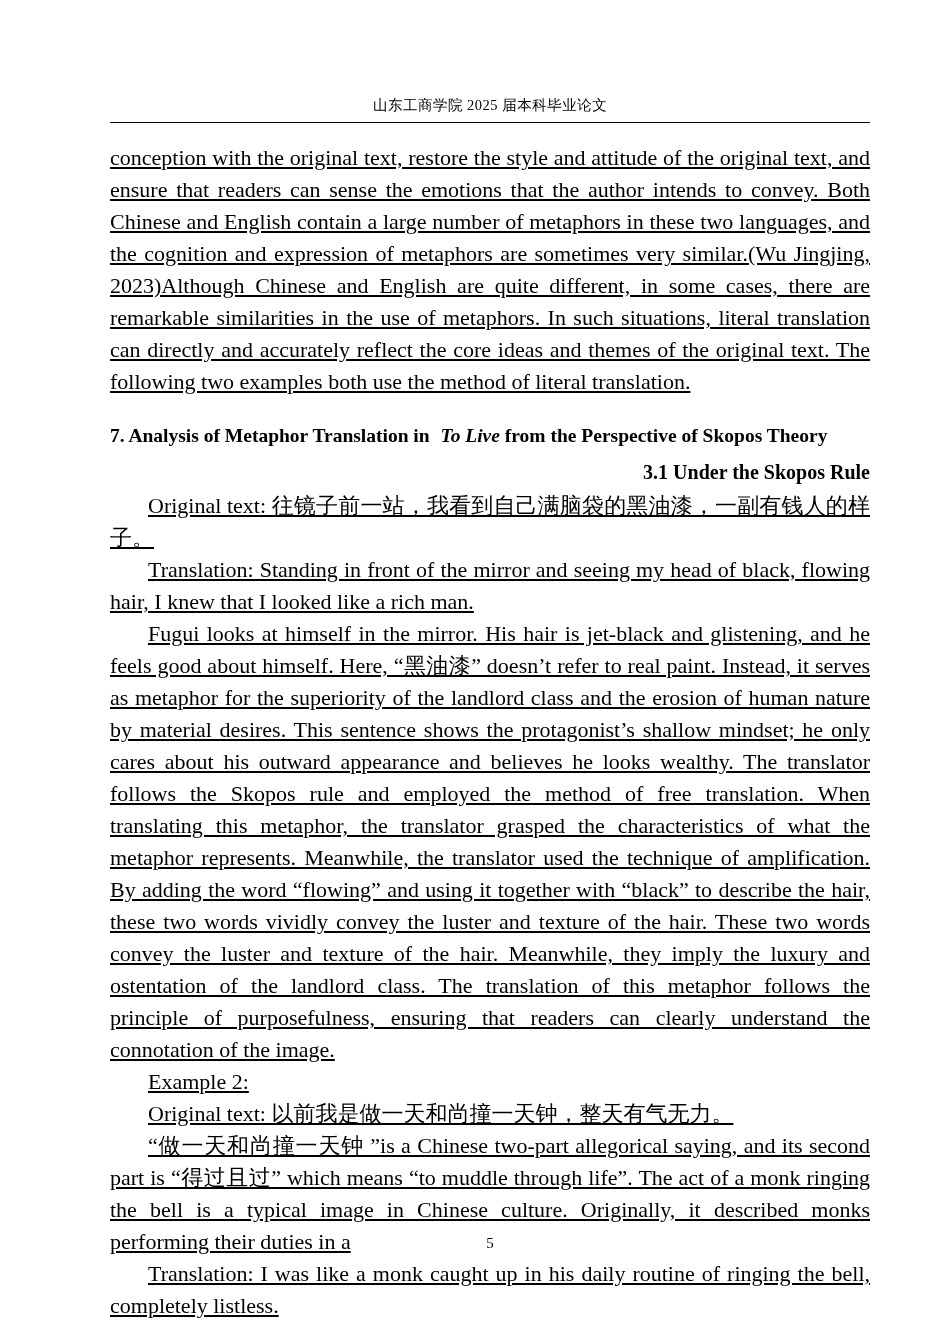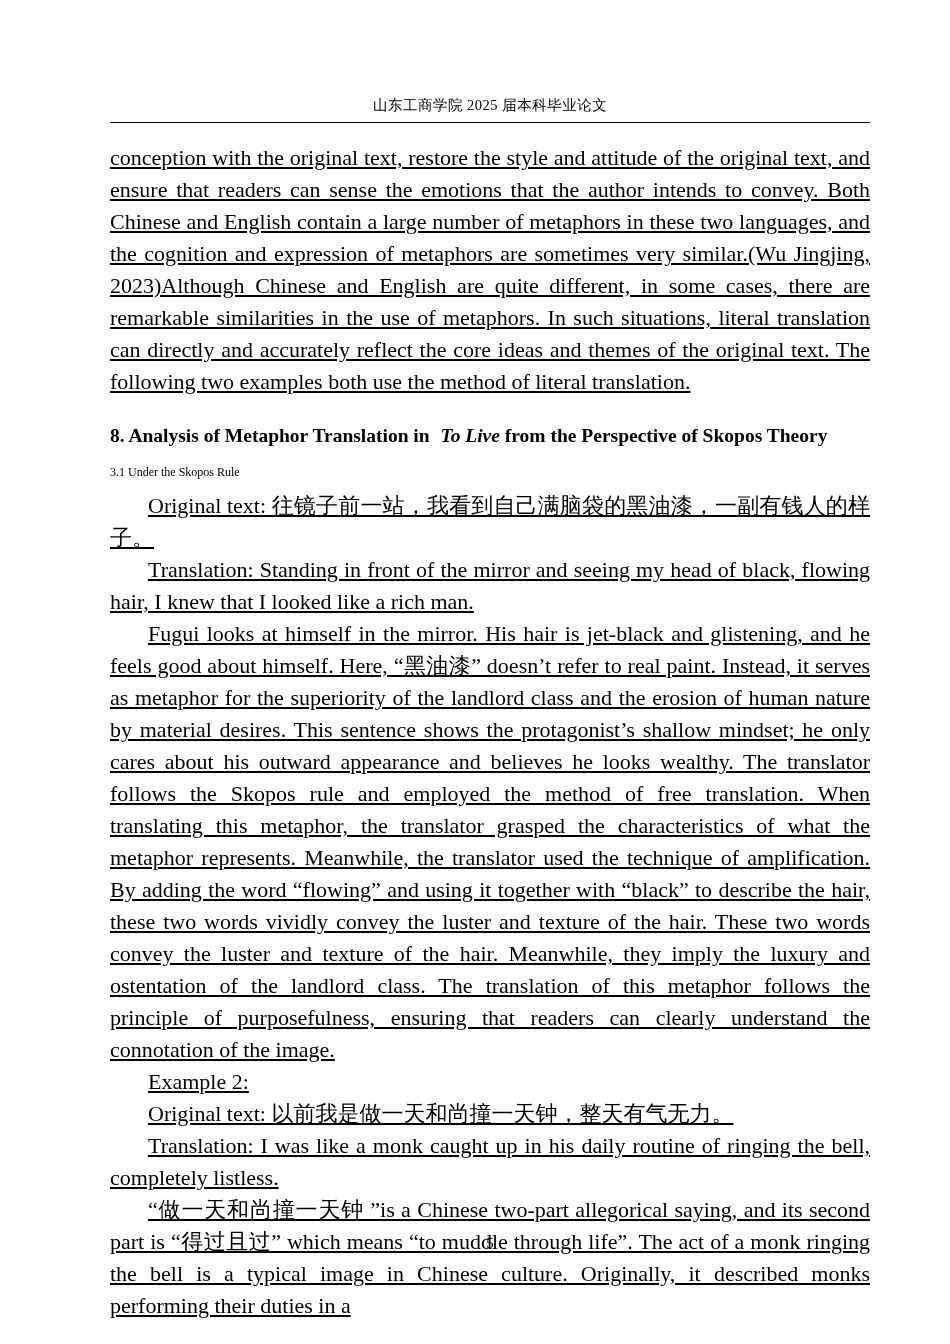--- a/index.html
+++ b/index.html
@@ -70,24 +70,25 @@
   .heading1 .h-inner {
     display: block;
     padding-left: 30px;
     text-indent: -30px;
   }
   .heading1 i {
     font-style: italic;
     margin-left: 6px;
   }
   .heading2 {
-    font-size: 12px;
-    font-weight: normal;
+    font-size: 20px;
+    font-weight: bold;
     line-height: 32px;
     margin: 4px 0 2px 0;
+    text-align: right;
   }
   .example-label {
     text-indent: 38px;
   }
   .footer {
     position: absolute;
     bottom: 92px;
     left: 110px;
     width: 760px;
     text-align: center;
@@ -101,32 +102,32 @@
 
   <div class="header">山东工商学院 2025 届本科毕业论文</div>
   <div class="header-rule"></div>
 
   <div class="content">
 
     <p class="body-para">conception with the original text, restore the style and attitude of the original text, and ensure that readers can sense the emotions that the author intends to convey. Both Chinese and English contain a large number of metaphors in these two languages, and the cognition and expression of metaphors are sometimes very similar.(Wu Jingjing, 2023)Although Chinese and English are quite different, in some cases, there are remarkable similarities in the use of metaphors. In such situations, literal translation can directly and accurately reflect the core ideas and themes of the original text. The following two examples both use the method of literal translation.</p>
 
     <div class="heading1">
       <span class="h-inner">
-        <span>8. Analysis of Metaphor Translation in </span><i>To Live</i><span> from the Perspective of Skopos Theory</span>
+        <span>7. Analysis of Metaphor Translation in </span><i>To Live</i><span> from the Perspective of Skopos Theory</span>
       </span>
     </div>
 
     <div class="heading2">3.1 Under the Skopos Rule</div>
 
     <p class="example-label">Original text: 往镜子前一站，我看到自己满脑袋的黑油漆，一副有钱人的样子。</p>
     <p class="indent">Translation: Standing in front of the mirror and seeing my head of black, flowing hair, I knew that I looked like a rich man.</p>
     <p class="indent">Fugui looks at himself in the mirror. His hair is jet-black and glistening, and he feels good about himself. Here, “黑油漆” doesn’t refer to real paint. Instead, it serves as metaphor for the superiority of the landlord class and the erosion of human nature by material desires. This sentence shows the protagonist’s shallow mindset; he only cares about his outward appearance and believes he looks wealthy. The translator follows the Skopos rule and employed the method of free translation. When translating this metaphor, the translator grasped the characteristics of what the metaphor represents. Meanwhile, the translator used the technique of amplification. By adding the word “flowing” and using it together with “black” to describe the hair, these two words vividly convey the luster and texture of the hair. These two words convey the luster and texture of the hair. Meanwhile, they imply the luxury and ostentation of the landlord class. The translation of this metaphor follows the principle of purposefulness, ensuring that readers can clearly understand the connotation of the image.</p>
 
     <p class="example-label">Example 2:</p>
     <p class="example-label">Original text: 以前我是做一天和尚撞一天钟，整天有气无力。</p>
+    <p class="indent">“做一天和尚撞一天钟 ”is a Chinese two-part allegorical saying, and its second part is “得过且过” which means “to muddle through life”. The act of a monk ringing the bell is a typical image in Chinese culture. Originally, it described monks performing their duties in a</p>
     <p class="indent">Translation: I was like a monk caught up in his daily routine of ringing the bell, completely listless.</p>
-    <p class="indent">“做一天和尚撞一天钟 ”is a Chinese two-part allegorical saying, and its second part is “得过且过” which means “to muddle through life”. The act of a monk ringing the bell is a typical image in Chinese culture. Originally, it described monks performing their duties in a</p>
 
   </div>
 
   <div class="footer">5</div>
 
 </div>
 
 </body></html>

